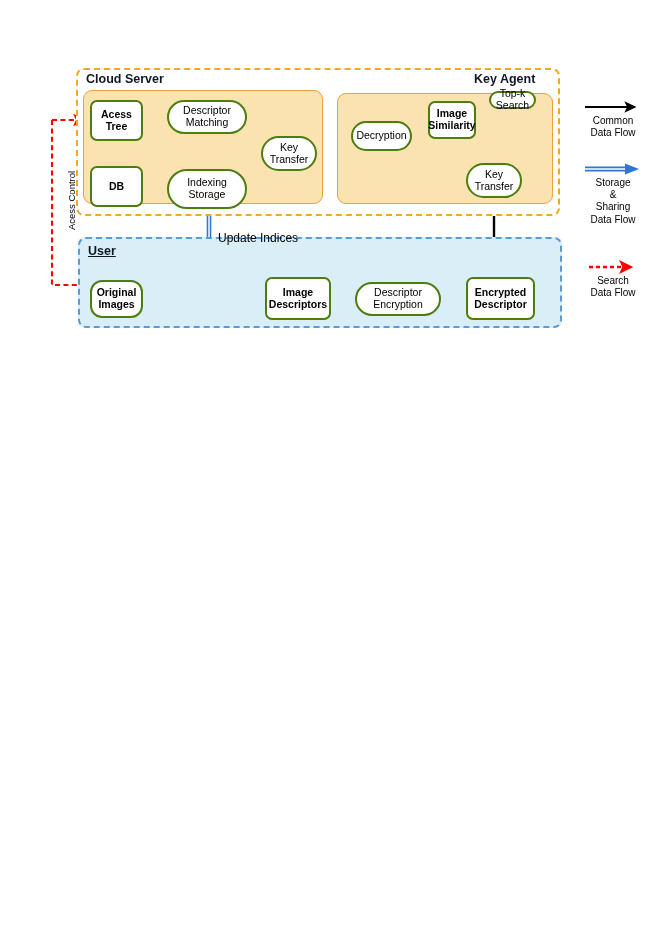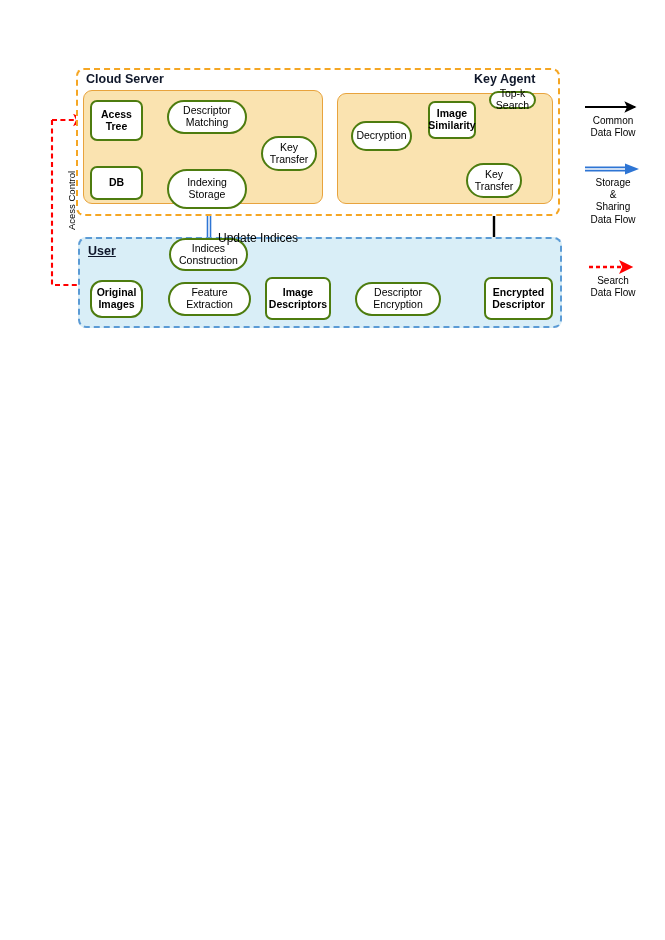--- a/index.html
+++ b/index.html
@@ -137,21 +137,21 @@
   <div class="zone zone-user" style="left:78px;top:237px;width:484px;height:91px;"></div>
   <div class="zone-title" style="left:88px;top:244px;text-decoration:underline;">User</div>
 
   <div class="node rect bold" style="left:90px;top:100px;width:53px;height:41px;">
     <div>
       <span>Acess</span><br>
       <span>Tree</span>
     </div>
   </div>
 
-  <div class="node rect bold" style="left:90px;top:166px;width:53px;height:34px;">
+  <div class="node rect bold" style="left:90px;top:166px;width:53px;height:41px;">
     <span>DB</span>
   </div>
 
   <div class="node pill" style="left:167px;top:100px;width:80px;height:34px;">
     <div>
       <span>Descriptor</span><br>
       <span>Matching</span>
     </div>
   </div>
 
@@ -187,56 +187,44 @@
     </div>
   </div>
 
   <div class="node pill" style="left:466px;top:163px;width:56px;height:35px;">
     <div>
       <span>Key</span><br>
       <span>Transfer</span>
     </div>
   </div>
 
-  <div class="node pill" style="left:169px;top:238px;width:79px;height:33px;">
-    <div>
-      <span>Indices</span><br>
-      <span>Construction</span>
-    </div>
-  </div>
 
   <div class="node rect bold" style="left:90px;top:280px;width:53px;height:38px;border-radius:12px;">
     <div>
       <span>Original</span><br>
       <span>Images</span>
     </div>
   </div>
 
-  <div class="node pill" style="left:168px;top:282px;width:83px;height:34px;">
-    <div>
-      <span>Feature</span><br>
-      <span>Extraction</span>
-    </div>
-  </div>
 
   <div class="node rect bold" style="left:265px;top:277px;width:66px;height:43px;">
     <div>
       <span>Image</span><br>
       <span>Descriptors</span>
     </div>
   </div>
 
   <div class="node pill" style="left:355px;top:282px;width:86px;height:34px;">
     <div>
       <span>Descriptor</span><br>
       <span>Encryption</span>
     </div>
   </div>
 
-  <div class="node rect bold" style="left:484px;top:277px;width:69px;height:43px;">
+  <div class="node rect bold" style="left:466px;top:277px;width:69px;height:43px;">
     <div>
       <span>Encrypted</span><br>
       <span>Descriptor</span>
     </div>
   </div>
 
   <div class="lbl" style="left:218px;top:219px;">Update Indices</div>
   <div class="lbl-rot" style="left:66px;top:230px;">Acess Control</div>
 
   <div class="legend">

